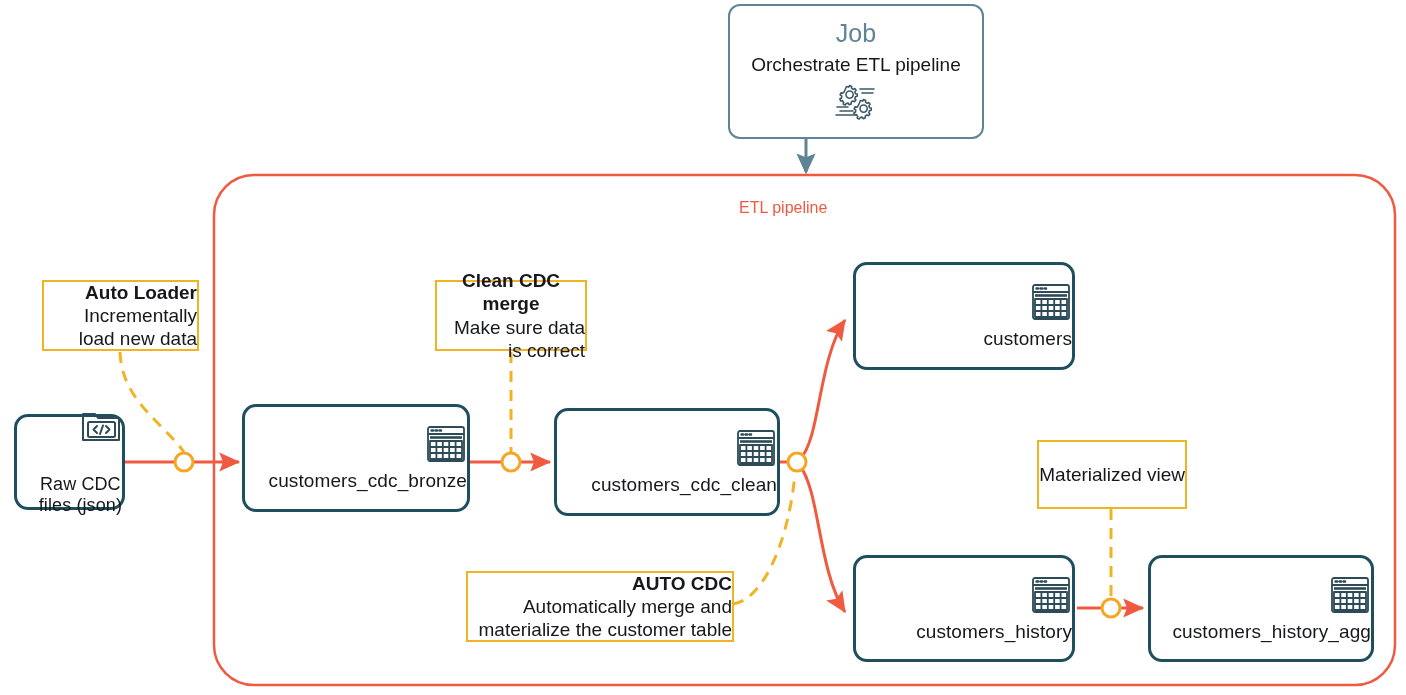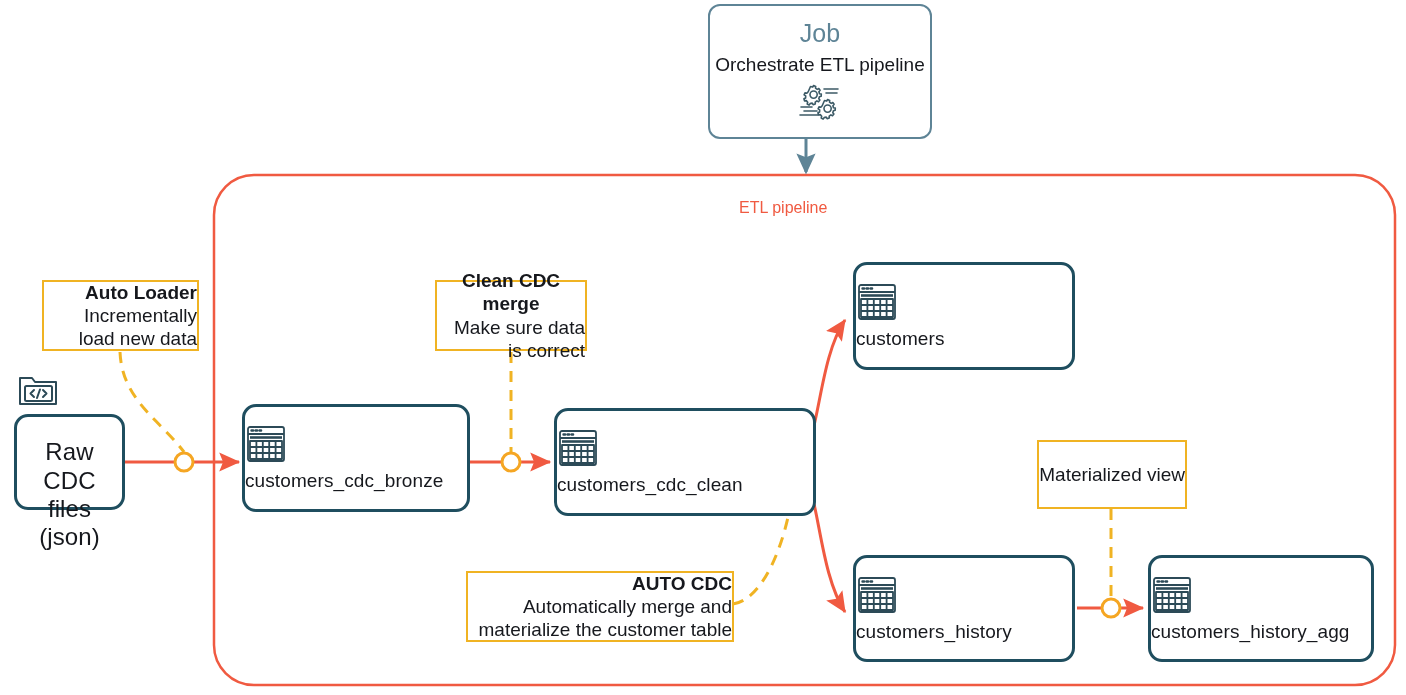--- a/index.html
+++ b/index.html
@@ -8,21 +8,21 @@
     font-family:"Liberation Sans","DejaVu Sans",sans-serif;
     color:#111111;
   }
   #canvas{position:absolute;left:0;top:0;width:1406px;height:695px;}
   svg.layer{position:absolute;left:0;top:0;width:1406px;height:695px;pointer-events:none;}
 
   
   .node{
     position:absolute;box-sizing:border-box;
     border:3px solid #1F4E5F;border-radius:14px;background:#ffffff;
-    display:flex;flex-direction:column;align-items:flex-start;justify-content:center;
+    display:flex;flex-direction:column;align-items:flex-end;justify-content:center;
     gap:6px;
   }
   .node .node-label{
     font-size:19px;letter-spacing:.1px;color:#16181d;line-height:1.15;
     text-align:center;white-space:nowrap;
   }
   .node .node-label.two-line{white-space:normal;}
 
   
   .job-card{
@@ -86,21 +86,21 @@
     <line x1="511" y1="352" x2="511" y2="452" stroke="#F0B323" stroke-width="3" stroke-dasharray="11 8"></line>
     <path d="M 733,604 C 762,600 788,545 795,474" fill="none" stroke="#F0B323" stroke-width="3" stroke-dasharray="11 8"></path>
     <line x1="1111" y1="509" x2="1111" y2="598" stroke="#F0B323" stroke-width="3" stroke-dasharray="11 8"></line>
 
     <circle cx="184" cy="462" r="9" fill="#ffffff" stroke="#F5A623" stroke-width="3"></circle>
     <circle cx="511" cy="462" r="9" fill="#ffffff" stroke="#F5A623" stroke-width="3"></circle>
     <circle cx="797" cy="462" r="9" fill="#ffffff" stroke="#F5A623" stroke-width="3"></circle>
     <circle cx="1111" cy="608" r="9" fill="#ffffff" stroke="#F5A623" stroke-width="3"></circle>
   </svg>
 
-  <div class="job-card" style="left:708px;top:4px;width:224px;height:135px;">
+  <div class="job-card" style="left:728px;top:4px;width:256px;height:135px;">
     <div class="job-title">Job</div>
     <div class="job-sub">Orchestrate ETL pipeline</div>
     <div style="margin-top:6px;">
       <svg class="icon" width="44" height="38" viewBox="0 0 44 38" fill="none" stroke="#3C5A66" stroke-width="1.6" stroke-linecap="round" stroke-linejoin="round">
         <path d="M12.5 3.5 l2.2 .6 .9-1.6 2.1 .9 -.2 1.8 1.7 1.2 1.6-.9 1.3 1.8 -1.2 1.4 .6 2 1.8 .3 -.1 2.2 -1.8 .5 -.6 2 1.1 1.4 -1.4 1.7 -1.6-.9 -1.7 1.2 .1 1.8 -2.2 .8 -.9-1.6 -2.1 .5 -1 1.5 -1.9-1.1 .5-1.8 -1.4-1.6 -1.8 .3 -.6-2.1 1.7-.8 .1-2.1 -1.6-1 .9-2 1.8 .4 1.4-1.6z"></path>
         <circle cx="15.6" cy="11.6" r="3.6"></circle>
         <path d="M26.5 17.5 l2.2 .6 .9-1.6 2.1 .9 -.2 1.8 1.7 1.2 1.6-.9 1.3 1.8 -1.2 1.4 .6 2 1.8 .3 -.1 2.2 -1.8 .5 -.6 2 1.1 1.4 -1.4 1.7 -1.6-.9 -1.7 1.2 .1 1.8 -2.2 .8 -.9-1.6 -2.1 .5 -1 1.5 -1.9-1.1 .5-1.8 -1.4-1.6 -1.8 .3 -.6-2.1 1.7-.8 .1-2.1 -1.6-1 .9-2 1.8 .4 1.4-1.6z"></path>
         <circle cx="29.6" cy="25.6" r="3.6"></circle>
         <path d="M26 6 h14 M28 10 h11 M3 24 h11 M6 28 h13 M2 32 h18"></path>
       </svg>
@@ -110,41 +110,41 @@
   <div class="pipeline-title" style="left:739px;top:199px;">ETL pipeline</div>
 
   <div class="node" style="left:14px;top:414px;width:111px;height:96px;gap:2px;">
     <div>
       <svg class="icon" width="42" height="36" viewBox="0 0 42 36" fill="none" stroke="#2C4A57" stroke-width="2" stroke-linejoin="round" stroke-linecap="round">
         <path d="M3 32 V6 h12 l3 4 h21 v22 z"></path>
         <rect x="8" y="14" width="27" height="15" rx="1.5"></rect>
         <path d="M17 18 l-3.5 3.5 L17 25 M26 18 l3.5 3.5 L26 25 M23 17.5 l-3 8.5"></path>
       </svg>
     </div>
-    <div class="node-label two-line" style="font-size:24px;line-height:1.18;margin-top:28px;">
+    <div class="node-label two-line" style="font-size:18px;line-height:1.18;margin-top:28px;">
       <span>Raw CDC</span><br>
       <span>files (json)</span>
     </div>
   </div>
 
   <div class="node" style="left:242px;top:404px;width:228px;height:108px;">
     <div>
       <svg class="icon" width="42" height="40" viewBox="0 0 42 40" fill="none" stroke="#2C4A57" stroke-width="1.8" stroke-linejoin="round">
         <rect x="3" y="3" width="36" height="34" rx="2"></rect>
         <path d="M3 10 h36"></path>
         <path d="M6.5 6.5 h1.6 M10.5 6.5 h1.6 M14.5 6.5 h1.6" stroke-width="2.4" stroke-linecap="round"></path>
         <path d="M5 13.5 h32" stroke-width="2.6"></path>
         <rect x="5" y="17" width="32" height="18"></rect>
         <path d="M5 23 h32 M5 29 h32 M11.4 17 v18 M17.8 17 v18 M24.2 17 v18 M30.6 17 v18"></path>
       </svg>
     </div>
     <div class="node-label">customers_cdc_bronze</div>
   </div>
 
-  <div class="node" style="left:554px;top:408px;width:262px;height:108px;">
+  <div class="node" style="left:554px;top:408px;width:226px;height:108px;">
     <div>
       <svg class="icon" width="42" height="40" viewBox="0 0 42 40" fill="none" stroke="#2C4A57" stroke-width="1.8" stroke-linejoin="round">
         <rect x="3" y="3" width="36" height="34" rx="2"></rect>
         <path d="M3 10 h36"></path>
         <path d="M6.5 6.5 h1.6 M10.5 6.5 h1.6 M14.5 6.5 h1.6" stroke-width="2.4" stroke-linecap="round"></path>
         <path d="M5 13.5 h32" stroke-width="2.6"></path>
         <rect x="5" y="17" width="32" height="18"></rect>
         <path d="M5 23 h32 M5 29 h32 M11.4 17 v18 M17.8 17 v18 M24.2 17 v18 M30.6 17 v18"></path>
       </svg>
     </div>

